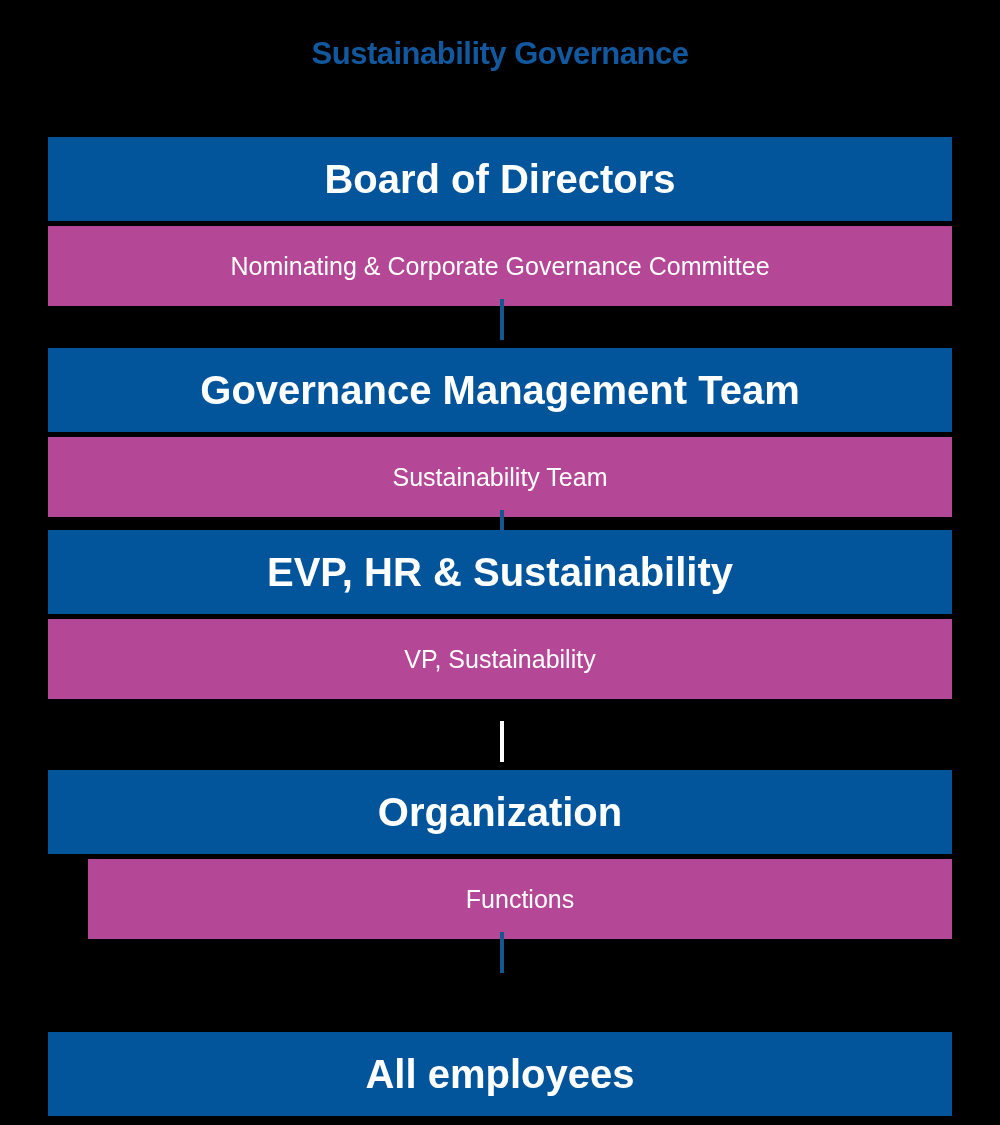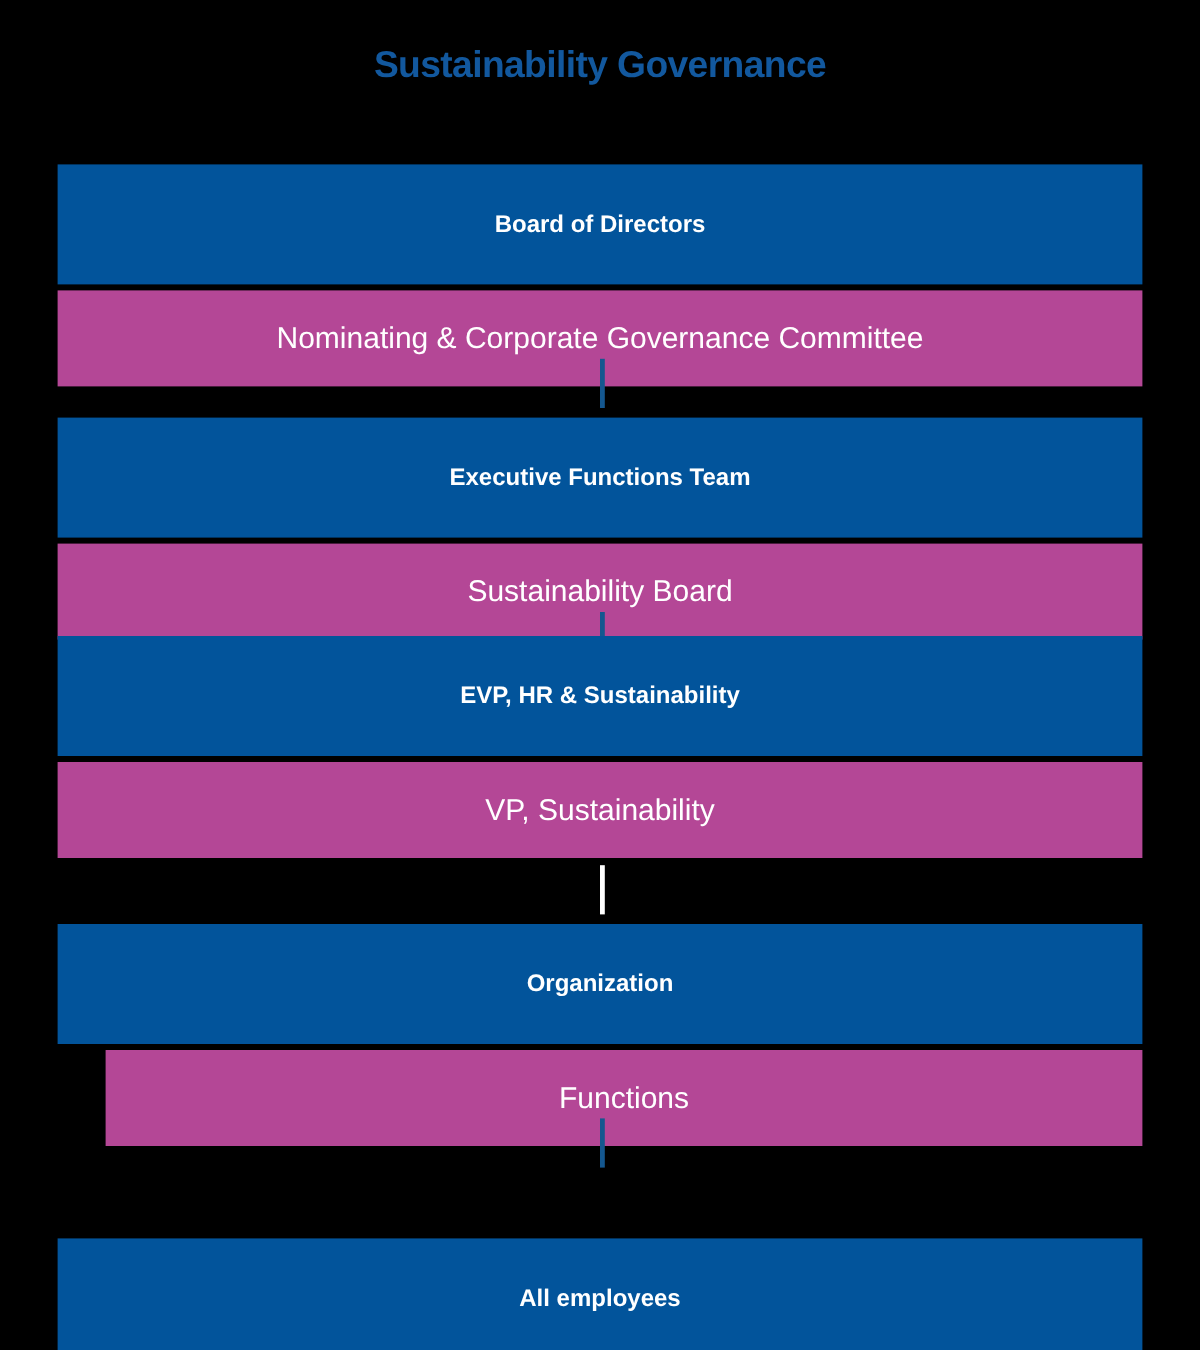--- a/index.html
+++ b/index.html
@@ -34,23 +34,23 @@
     width: 904px;
   }
   .bar {
     display: flex;
     align-items: center;
     justify-content: center;
     text-align: center;
     color: var(--bar-text, #fff);
   }
   .bar.primary {
-    height: 100px;
+    height: 84px;
     background: var(--bar-blue, #02549b);
-    font-size: 20px;
+    font-size: 40px;
     font-weight: 700;
   }
   .bar.secondary {
     height: 80px;
     margin-top: 5px;
     background: var(--bar-magenta, #b44796);
     font-size: 25px;
     font-weight: 400;
   }
   .split {
@@ -84,24 +84,24 @@
       <span>Board of Directors</span>
     </div>
     <div class="bar secondary">
       <span>Nominating &amp; Corporate Governance Committee</span>
     </div>
   </section>
   <div class="connector blue" style="top:299px"></div>
 
   <section class="level" style="top:348px">
     <div class="bar primary">
-      <span>Executive Functions Team</span>
+      <span>Governance Management Team</span>
     </div>
     <div class="bar secondary">
-      <span>Sustainability Board</span>
+      <span>Sustainability Team</span>
     </div>
   </section>
   <div class="connector blue" style="top:510px"></div>
 
   <section class="level" style="top:530px">
     <div class="bar primary">
       <span>EVP, HR &amp; Sustainability</span>
     </div>
     <div class="bar secondary">
       <span>VP, Sustainability</span>

